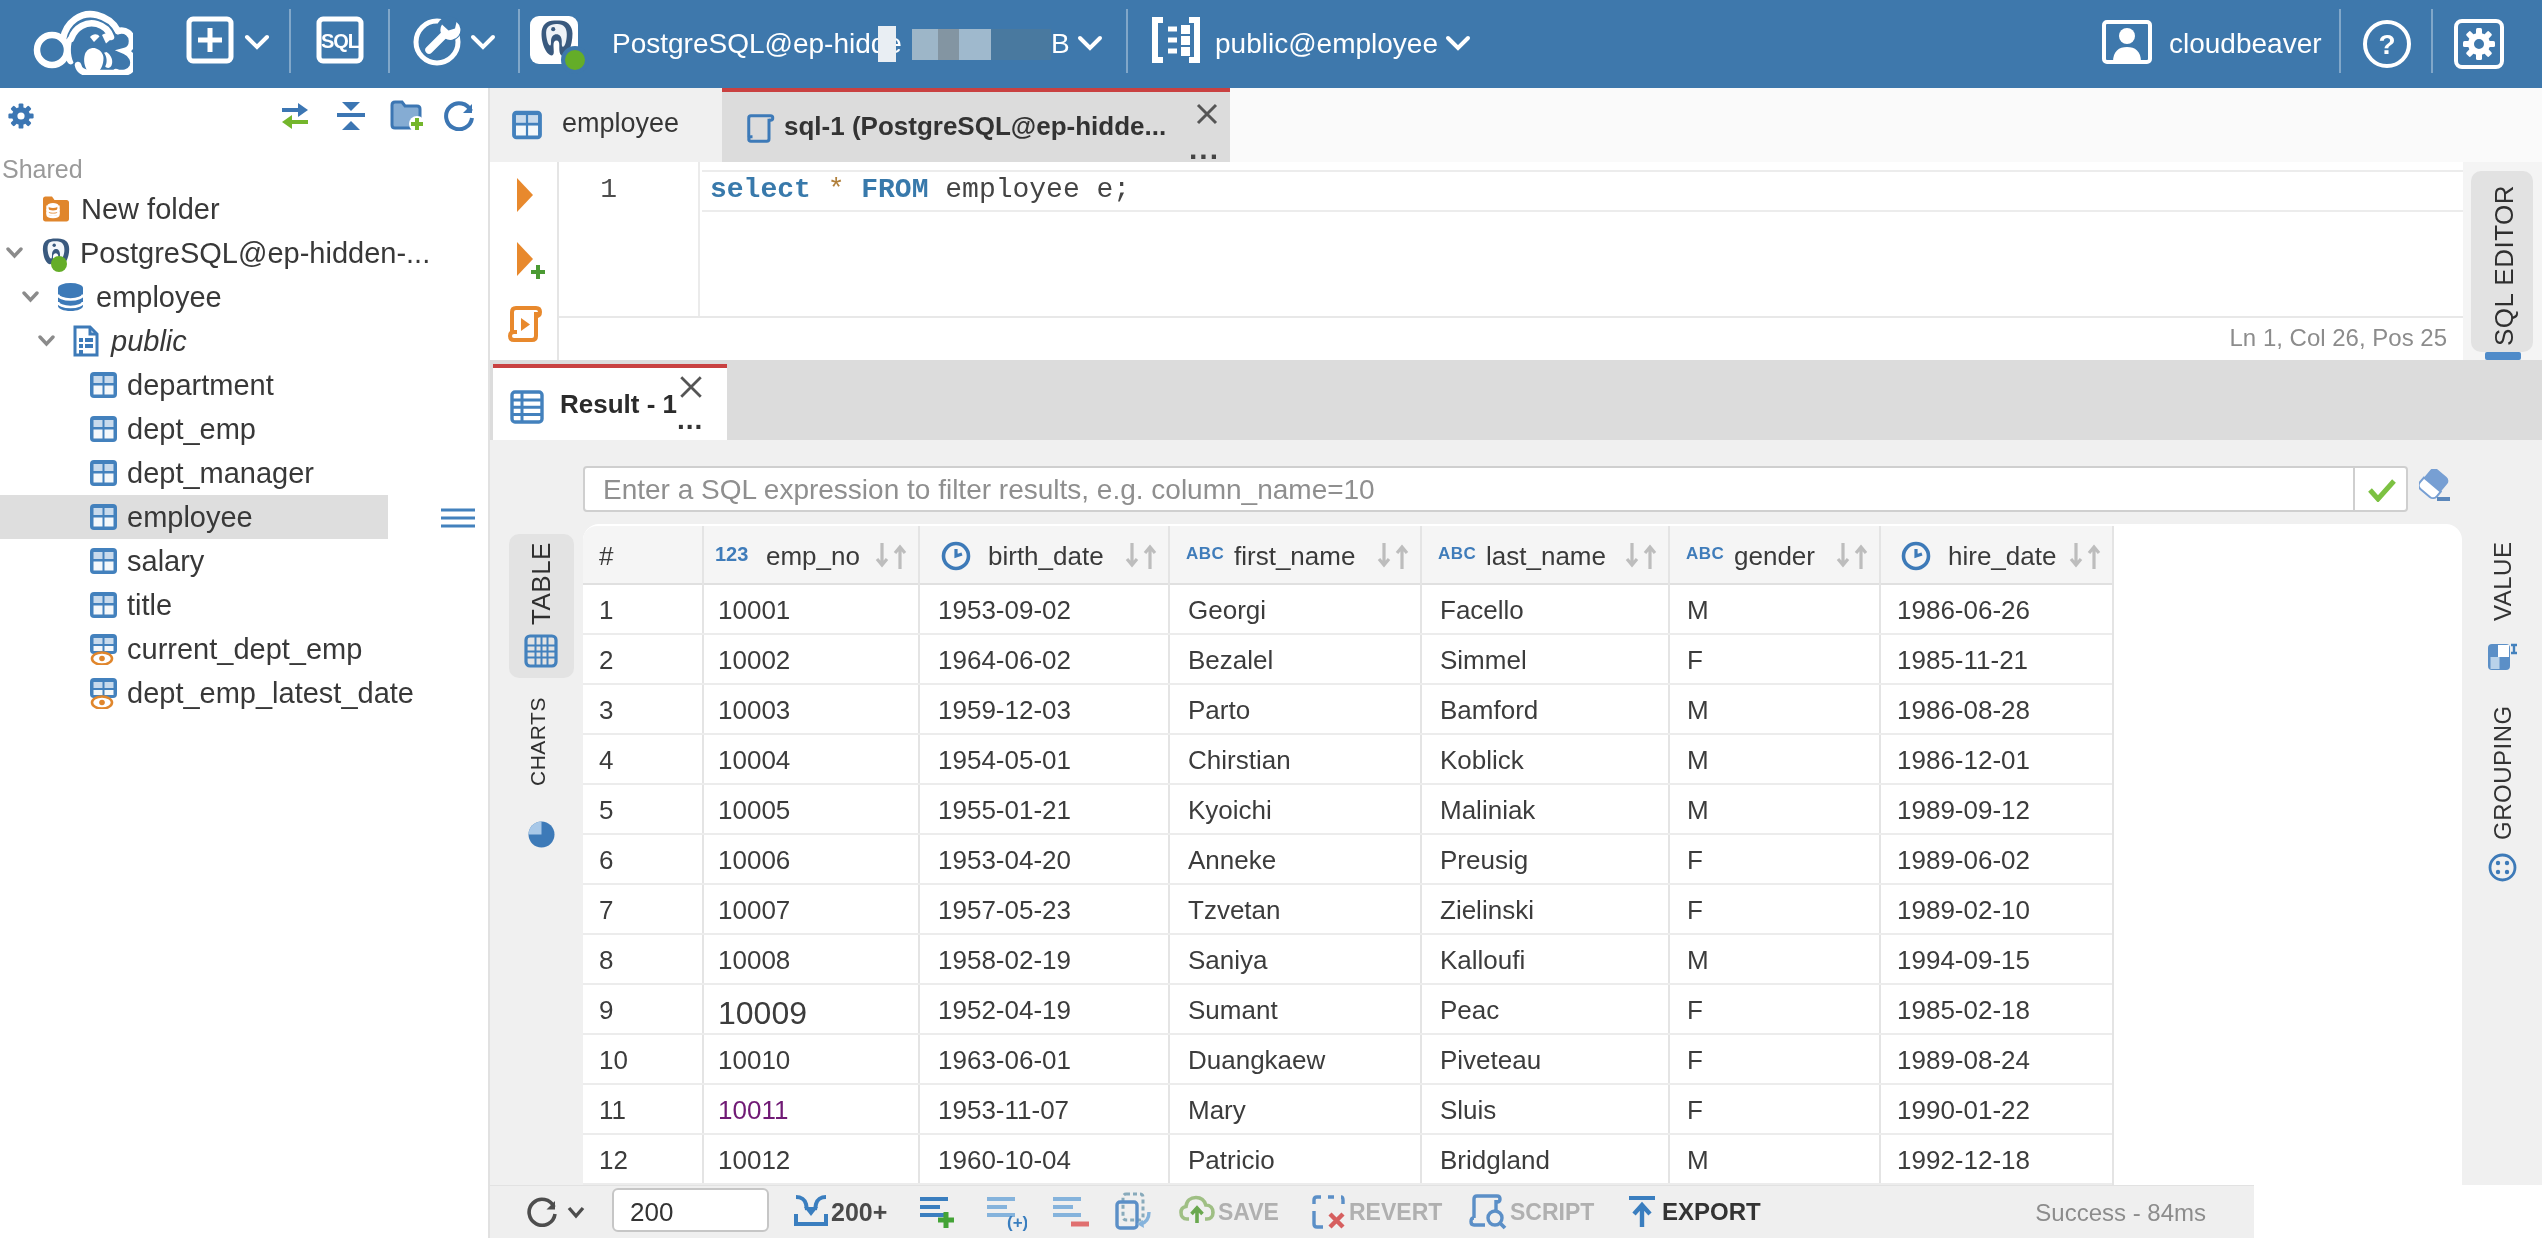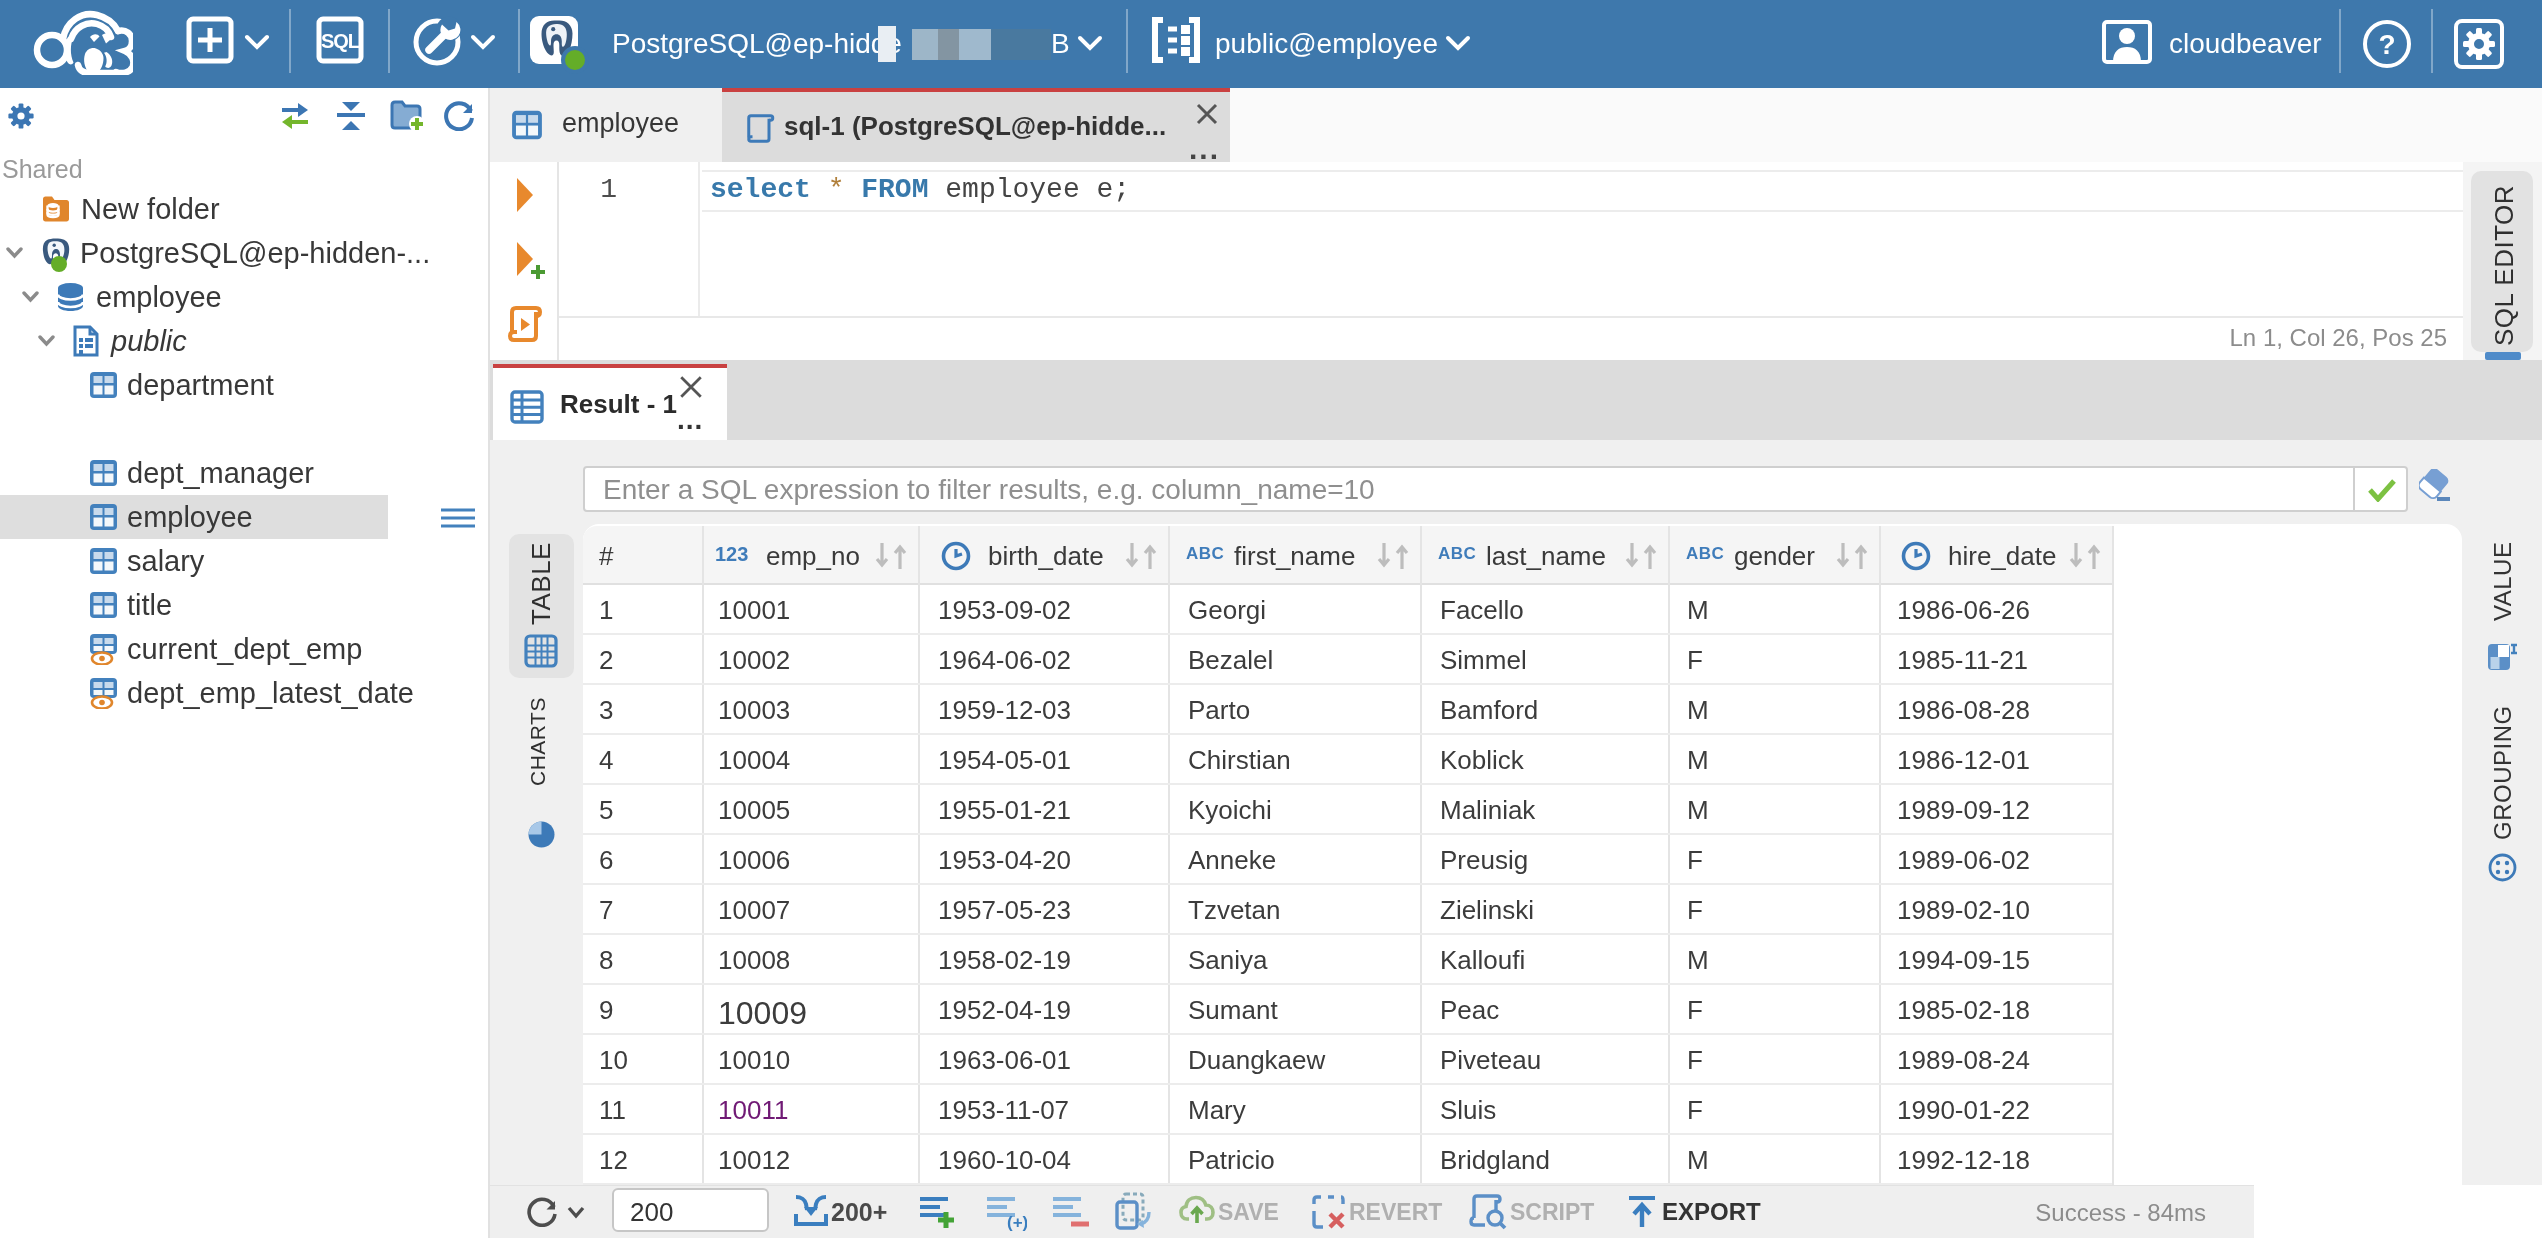--- a/index.html
+++ b/index.html
@@ -228,20 +228,30 @@
   </div>
   <div class="trow" style="top:275px;">
     <svg class="abs" style="left:89px;top:8px;" width="29" height="28" viewBox="0 0 29 28">
       <rect x="1" y="1" width="27" height="26" rx="4" fill="#4381bd"></rect>
       <rect x="4.5" y="5" width="9" height="7" fill="#c8daec"></rect>
         <rect x="15.5" y="5" width="9" height="7" fill="#c8daec"></rect>
       <rect x="4.5" y="14.5" width="9" height="9" fill="#f4f8fb"></rect>
         <rect x="15.5" y="14.5" width="9" height="9" fill="#f4f8fb"></rect>
     </svg>
     <div class="lbl" style="left:127px;">department</div>
+  </div>
+  <div class="trow" style="top:319px;">
+    <svg class="abs" style="left:89px;top:8px;" width="29" height="28" viewBox="0 0 29 28">
+      <rect x="1" y="1" width="27" height="26" rx="4" fill="#4381bd"></rect>
+      <rect x="4.5" y="5" width="9" height="7" fill="#c8daec"></rect>
+        <rect x="15.5" y="5" width="9" height="7" fill="#c8daec"></rect>
+      <rect x="4.5" y="14.5" width="9" height="9" fill="#f4f8fb"></rect>
+        <rect x="15.5" y="14.5" width="9" height="9" fill="#f4f8fb"></rect>
+    </svg>
+    <div class="lbl" style="left:127px;">dept_emp</div>
   </div>
   <div class="trow" style="top:363px;">
     <svg class="abs" style="left:89px;top:8px;" width="29" height="28" viewBox="0 0 29 28">
       <rect x="1" y="1" width="27" height="26" rx="4" fill="#4381bd"></rect>
       <rect x="4.5" y="5" width="9" height="7" fill="#c8daec"></rect>
         <rect x="15.5" y="5" width="9" height="7" fill="#c8daec"></rect>
       <rect x="4.5" y="14.5" width="9" height="9" fill="#f4f8fb"></rect>
         <rect x="15.5" y="14.5" width="9" height="9" fill="#f4f8fb"></rect>
     </svg>
     <div class="lbl" style="left:127px;">dept_manager</div>

